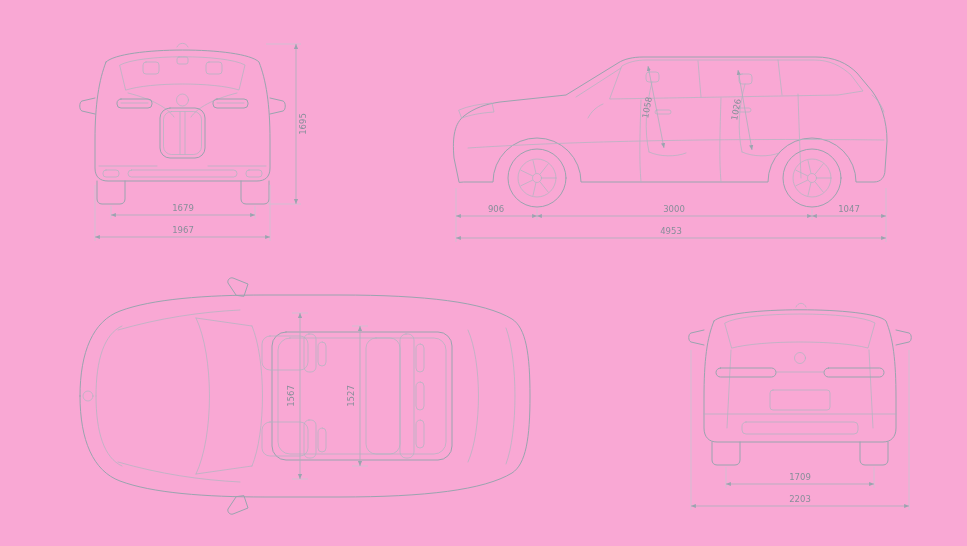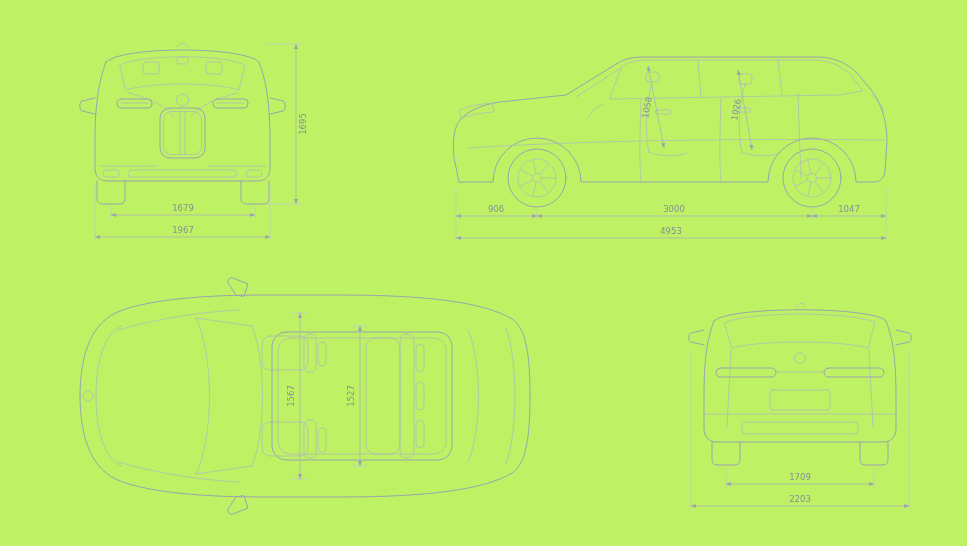--- a/index.html
+++ b/index.html
@@ -1,17 +1,17 @@
 <!DOCTYPE html>
 <html><head>
 <meta charset="utf-8">
 <style>
   html,body{margin:0;padding:0;}
   body{background:#fafafa;font-family:"DejaVu Sans",sans-serif;}
-  .stage{position:relative;width:967px;height:546px;background:#bef264;overflow:hidden;}
+  .stage{position:relative;width:967px;height:546px;background:#f9a8d4;overflow:hidden;}
   svg{display:block;}
   .ln{fill:none;stroke:#9aa4af;stroke-width:1;stroke-linecap:round;stroke-linejoin:round;}
   .ln2{fill:none;stroke:#aeb6c0;stroke-width:0.7;stroke-linecap:round;stroke-linejoin:round;}
   .dim{fill:none;stroke:#aab1bb;stroke-width:0.8;}
   .ext{fill:none;stroke:#c3c9d1;stroke-width:0.7;}
   .t{font-family:"DejaVu Sans",sans-serif;font-size:8.5px;fill:#878f9a;}
 </style>
 </head>
 <body style="background: rgb(250, 250, 250);">
 

